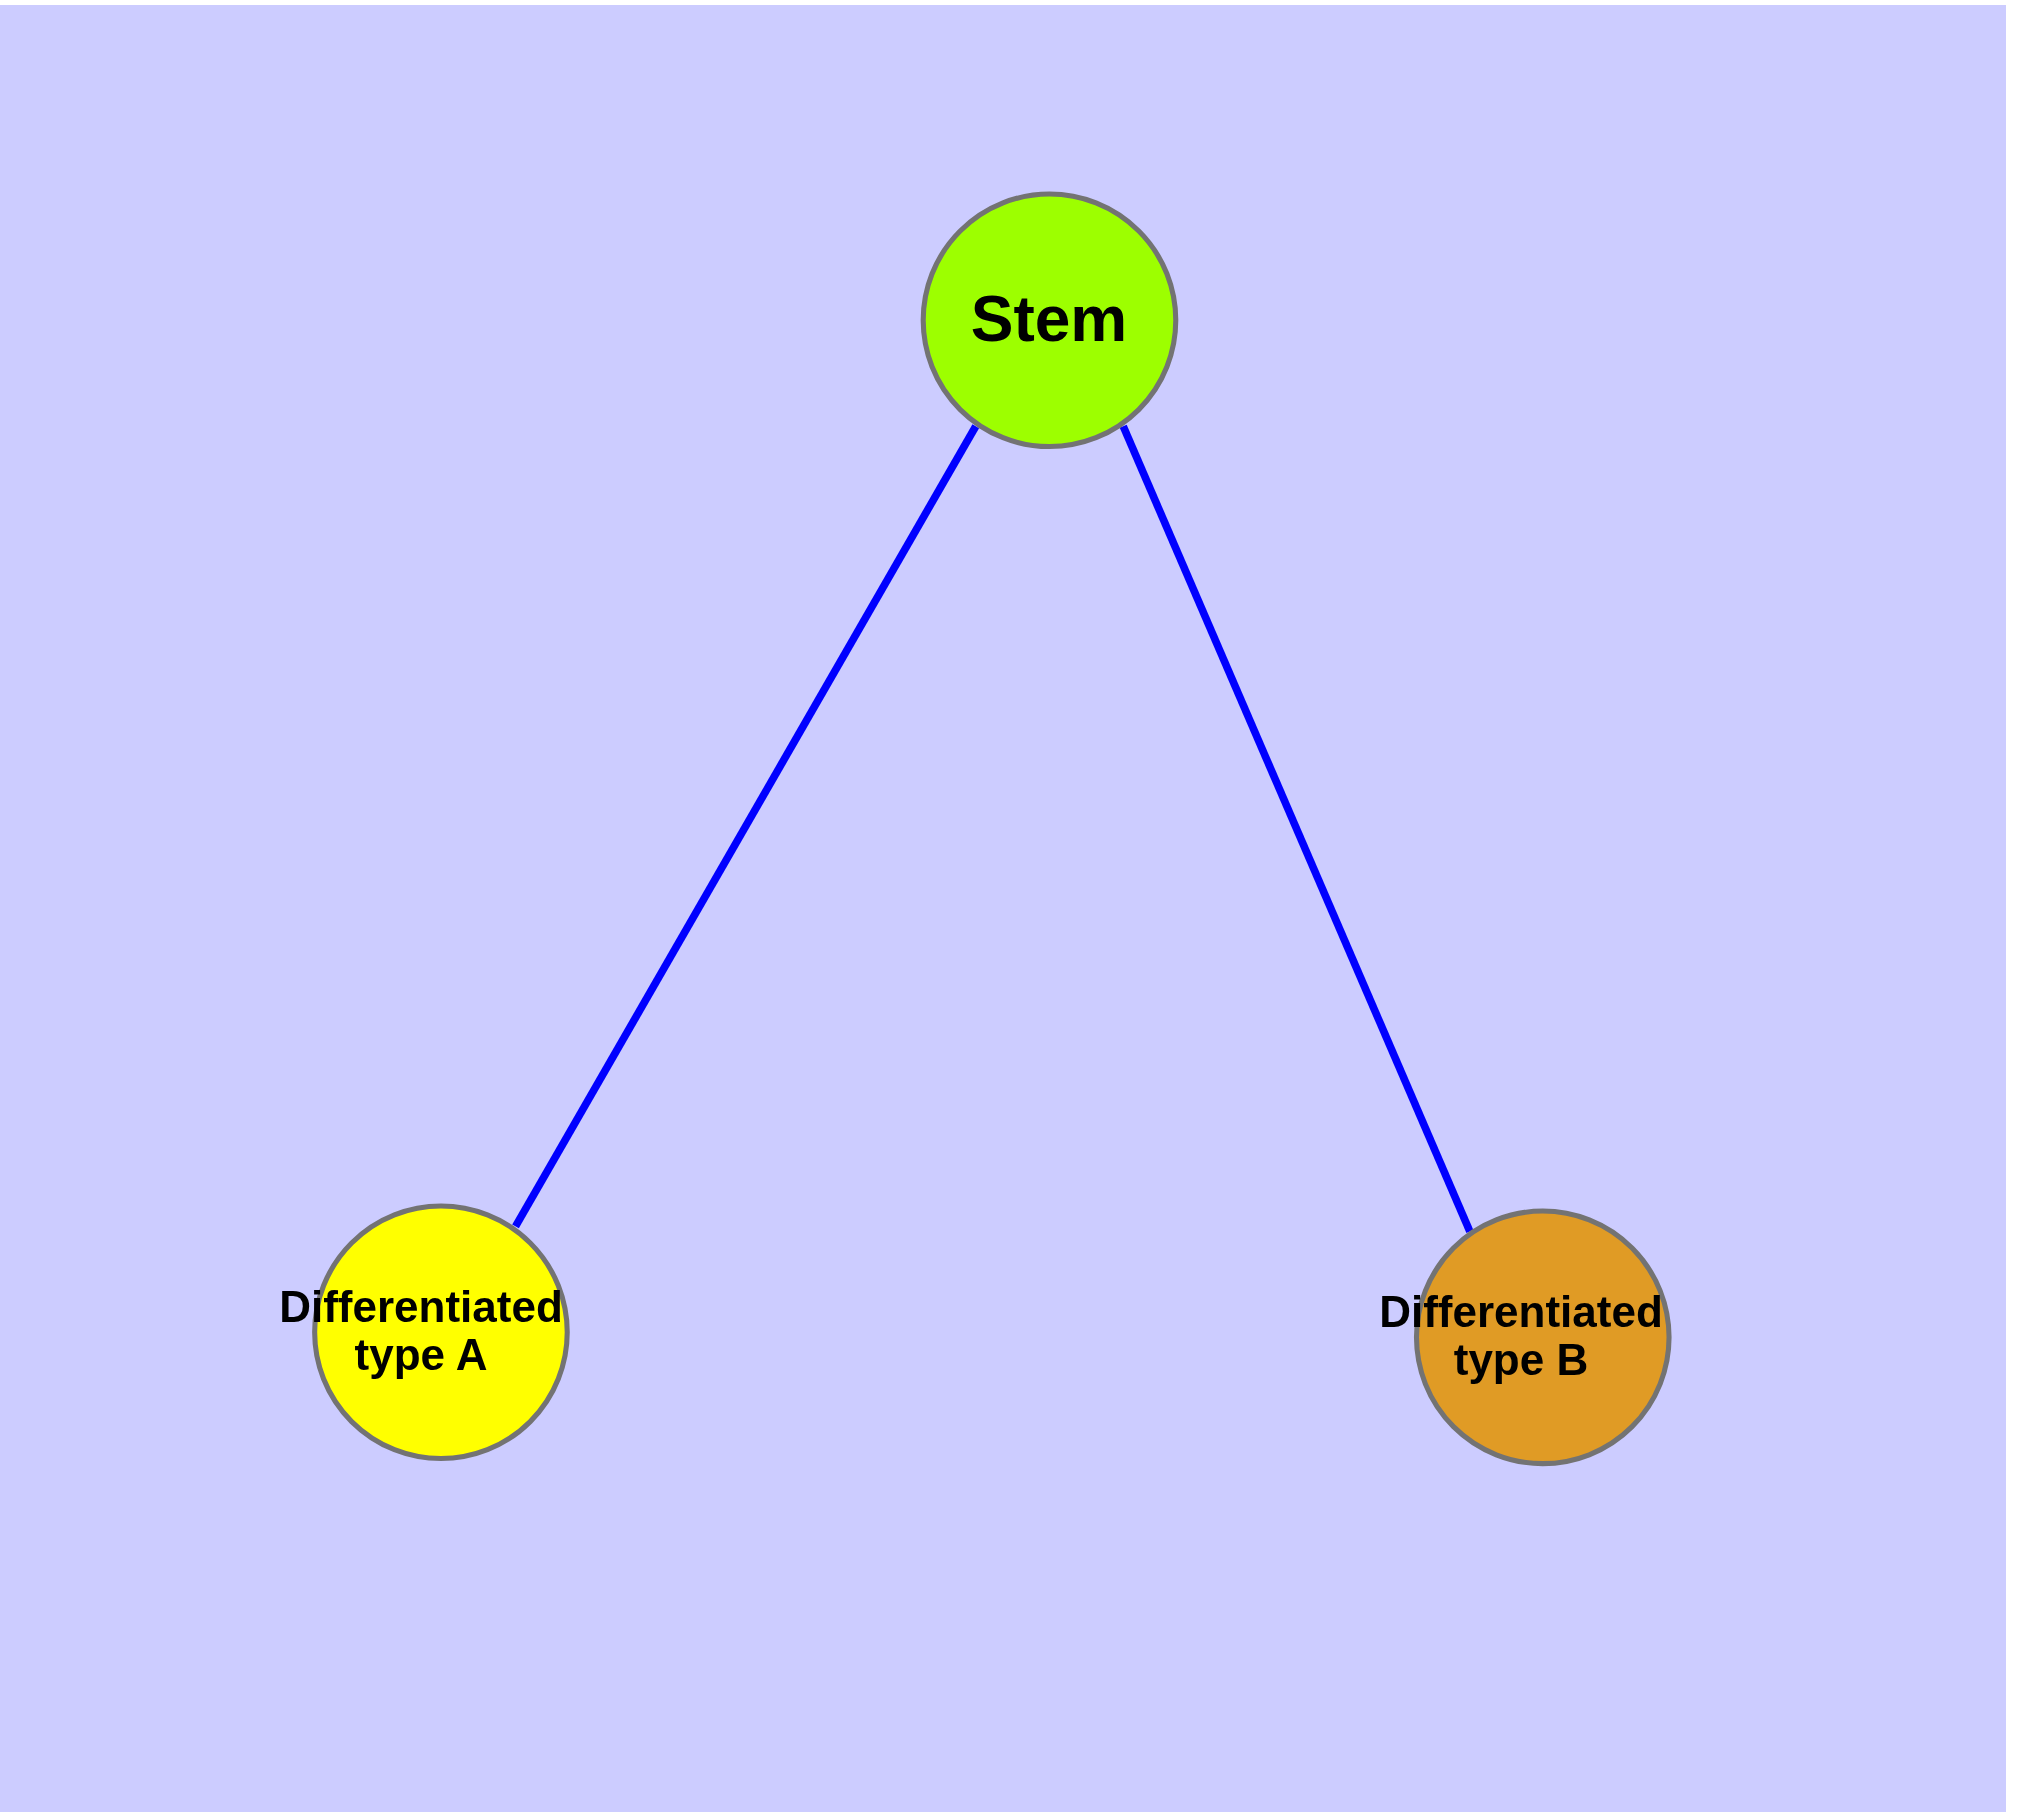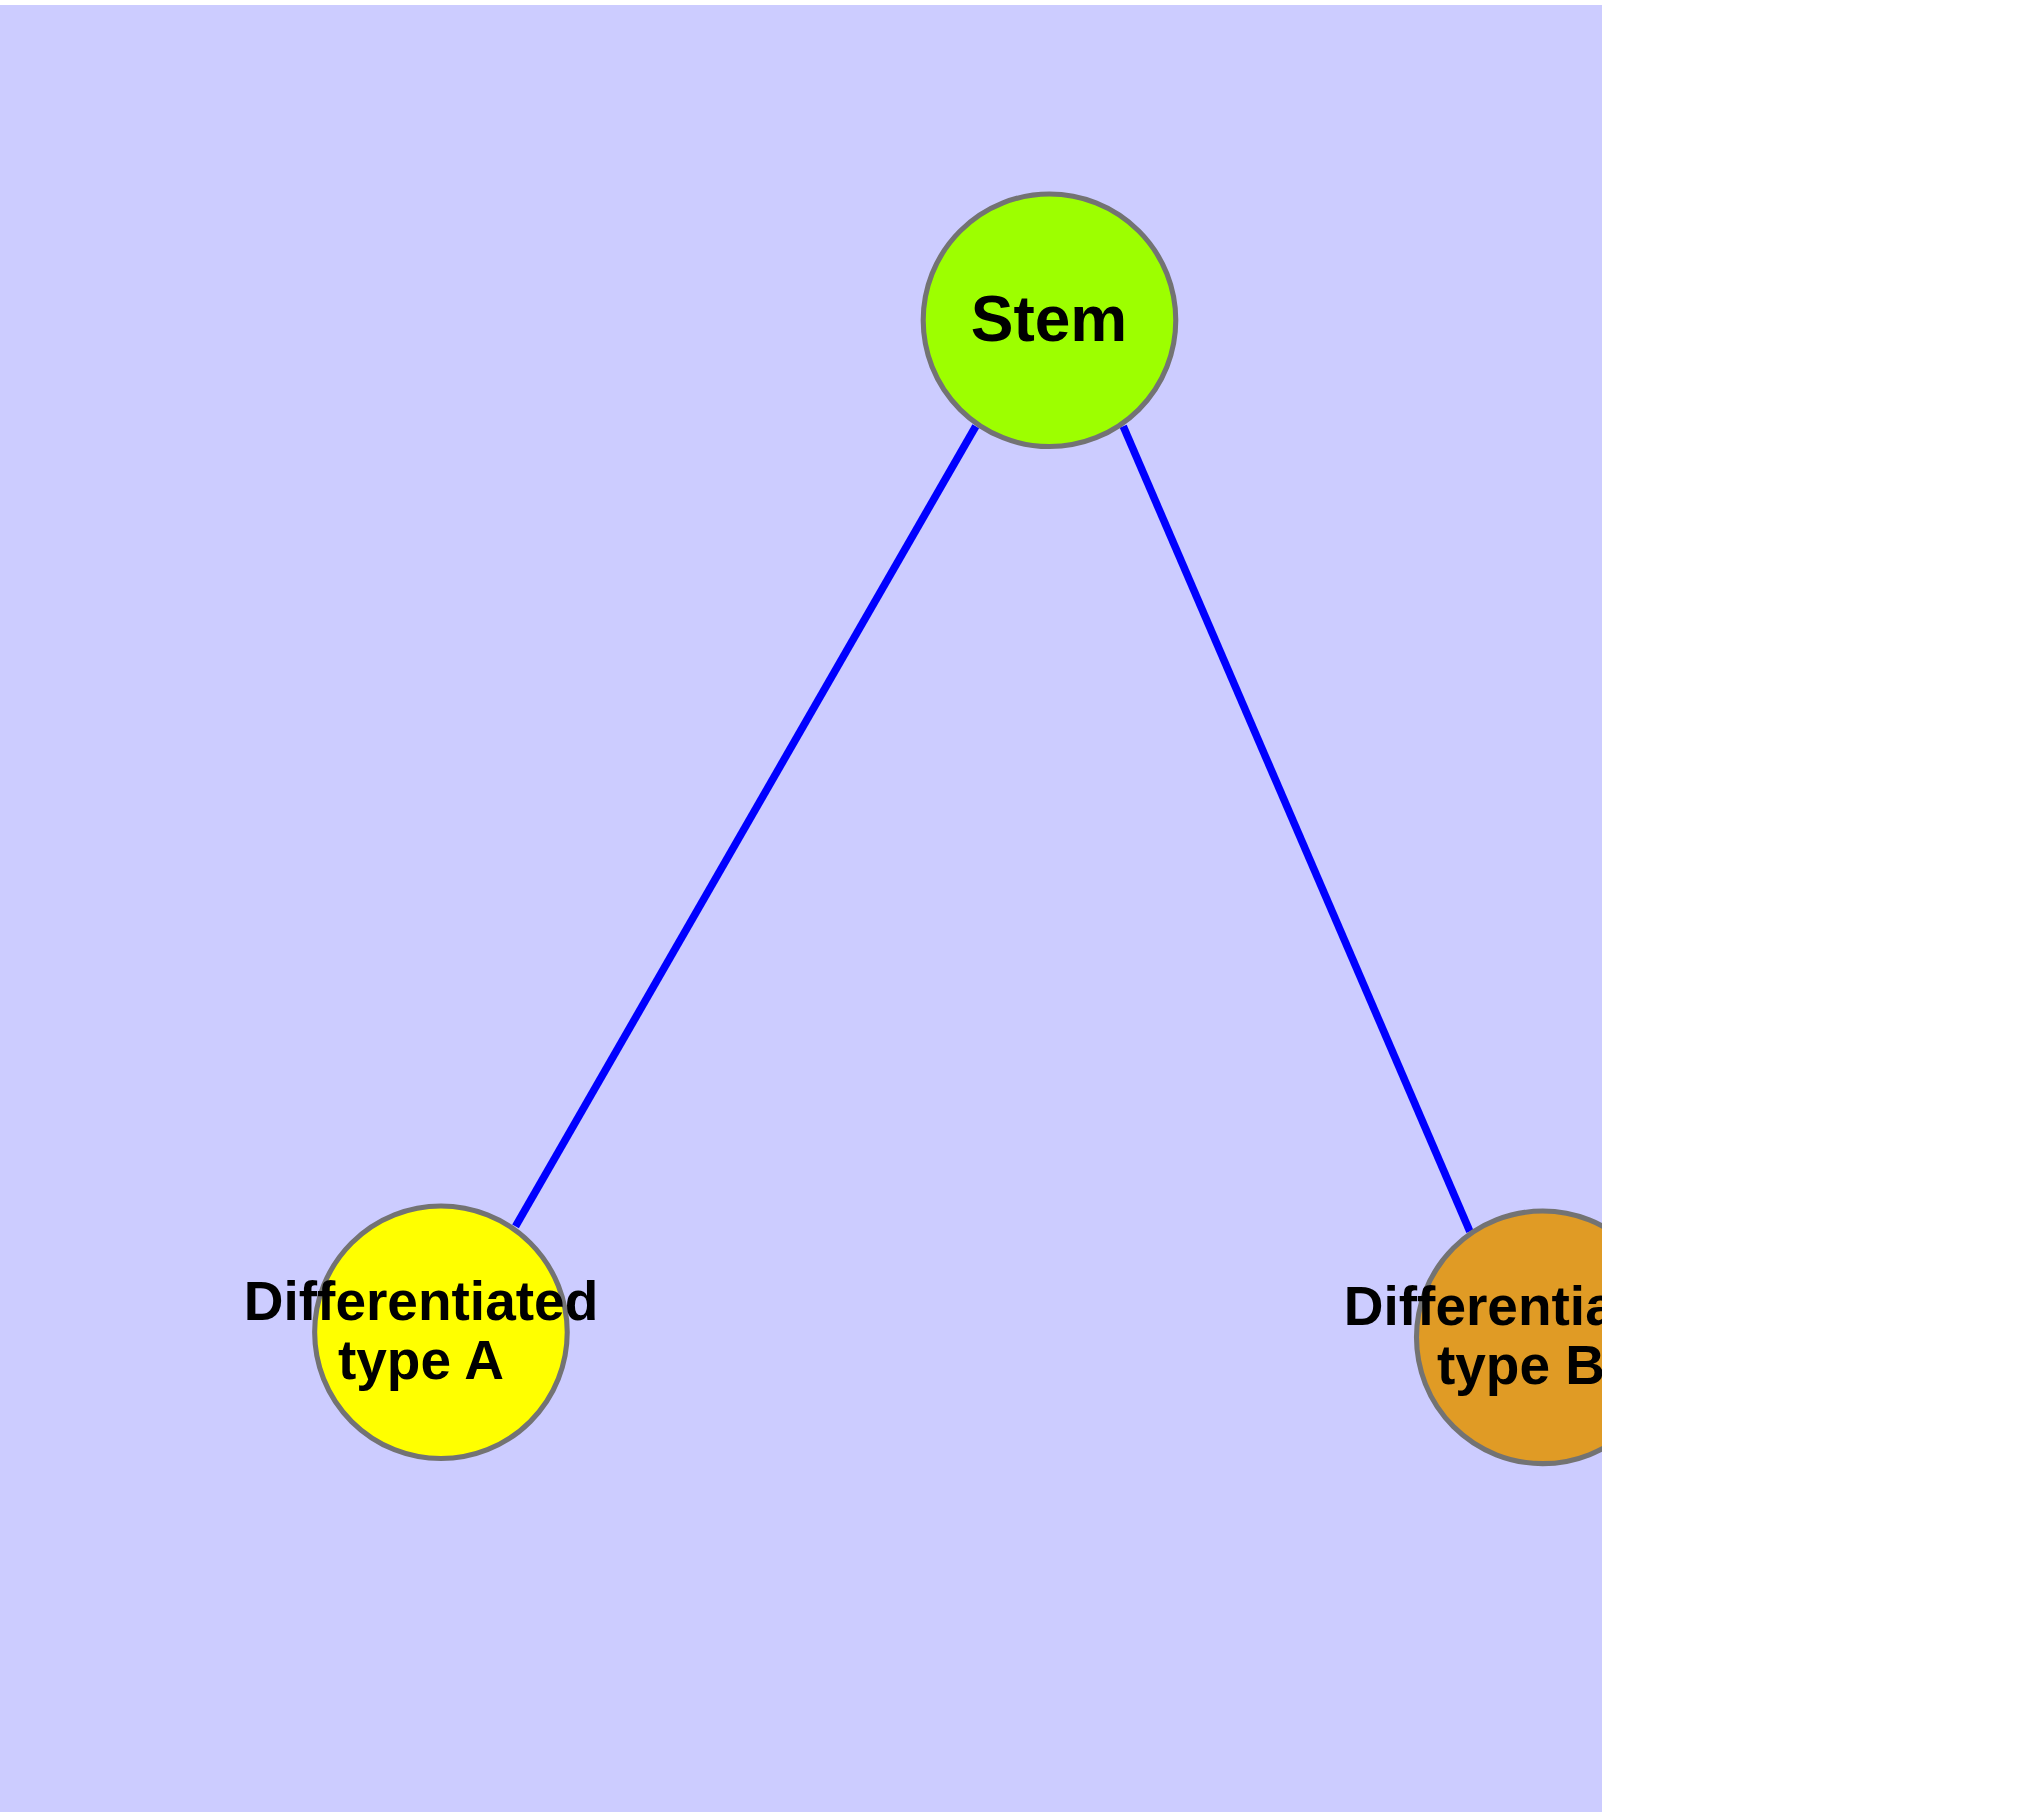--- a/index.html
+++ b/index.html
@@ -3,21 +3,21 @@
 <meta charset="utf-8">
 <title>Cell Differentiation Graph</title>
 <style>
   html, body {
     margin: 0;
     padding: 0;
     background: #ffffff;
   }
   #canvas {
     position: relative;
-    width: 1602px;
+    width: 2006px;
     height: 1812px;
     background: #ffffff;
     overflow: hidden;
     font-family: "Liberation Sans", sans-serif;
     text-decoration: underline;
   }
   #plot-area {
     position: absolute;
     left: 0;
     top: 5.1px;
@@ -40,21 +40,21 @@
     font-weight: bold;
     line-height: 1.08;
     white-space: pre;
     pointer-events: none;
     transform: translate(-50%, -50%);
   }
   .node-label.stem {
     font-size: 64px;
   }
   .node-label.leaf {
-    font-size: 55px;
+    font-size: 44px;
   }
 </style>
 </head>
 <body>
 
 <div id="canvas">
   <div id="plot-area">
 
     <svg id="graph-svg" viewBox="0 0 2384 2132" xmlns="http://www.w3.org/2000/svg">
       <g id="edge-layer">

